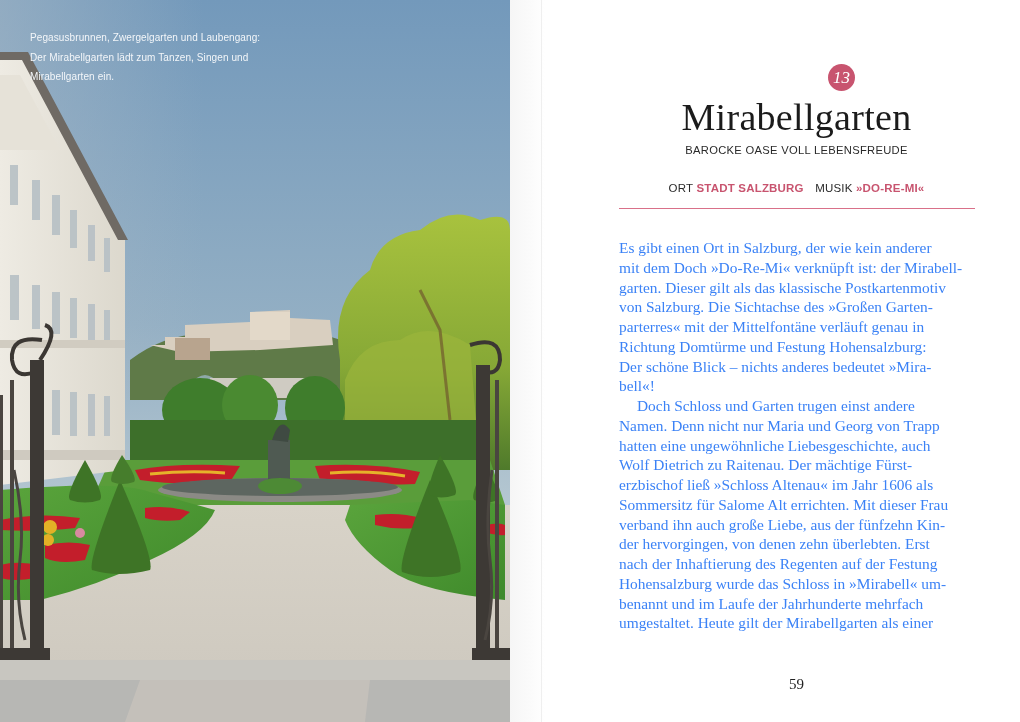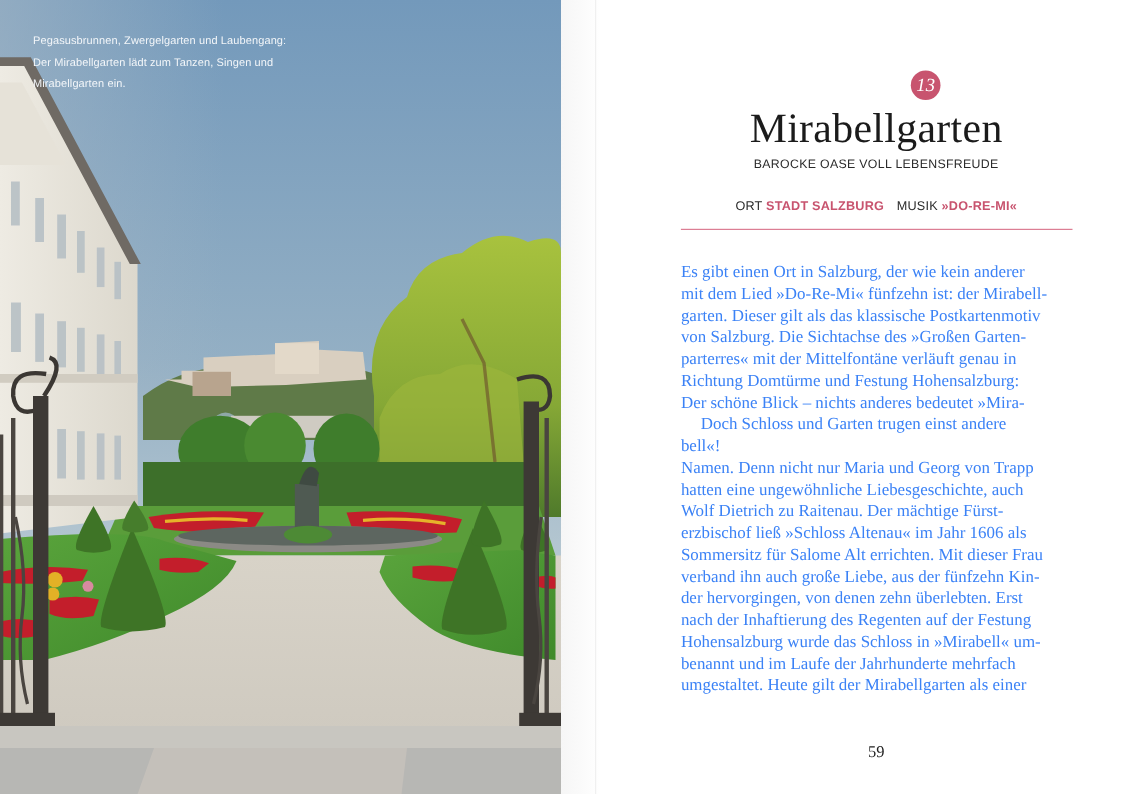--- a/index.html
+++ b/index.html
@@ -180,28 +180,28 @@
   <div class="meta">
     <span>ORT</span>
     <span class="val">STADT SALZBURG</span><span class="sp"></span>
     <span>MUSIK</span>
     <span class="val">»DO-RE-MI«</span>
   </div>
   <div class="rule"></div>
 
   <div class="body-text">
     <span class="line">Es gibt einen Ort in Salzburg, der wie kein anderer</span>
-    <span class="line">mit dem Lied »Do-Re-Mi« fünfzehn ist: der Mirabell-</span>
+    <span class="line">mit dem Doch »Do-Re-Mi« verknüpft ist: der Mirabell-</span>
     <span class="line">garten. Dieser gilt als das klassische Postkartenmotiv</span>
     <span class="line">von Salzburg. Die Sichtachse des »Großen Garten-</span>
     <span class="line">parterres« mit der Mittelfontäne verläuft genau in</span>
     <span class="line">Richtung Domtürme und Festung Hohensalzburg:</span>
     <span class="line">Der schöne Blick – nichts anderes bedeutet »Mira-</span>
+    <span class="line">bell«!</span>
     <span class="line indent">Doch Schloss und Garten trugen einst andere</span>
-    <span class="line">bell«!</span>
     <span class="line">Namen. Denn nicht nur Maria und Georg von Trapp</span>
     <span class="line">hatten eine ungewöhnliche Liebesgeschichte, auch</span>
     <span class="line">Wolf Dietrich zu Raitenau. Der mächtige Fürst-</span>
     <span class="line">erzbischof ließ »Schloss Altenau« im Jahr 1606 als</span>
     <span class="line">Sommersitz für Salome Alt errichten. Mit dieser Frau</span>
     <span class="line">verband ihn auch große Liebe, aus der fünfzehn Kin-</span>
     <span class="line">der hervorgingen, von denen zehn überlebten. Erst</span>
     <span class="line">nach der Inhaftierung des Regenten auf der Festung</span>
     <span class="line">Hohensalzburg wurde das Schloss in »Mirabell« um-</span>
     <span class="line">benannt und im Laufe der Jahrhunderte mehrfach</span>

